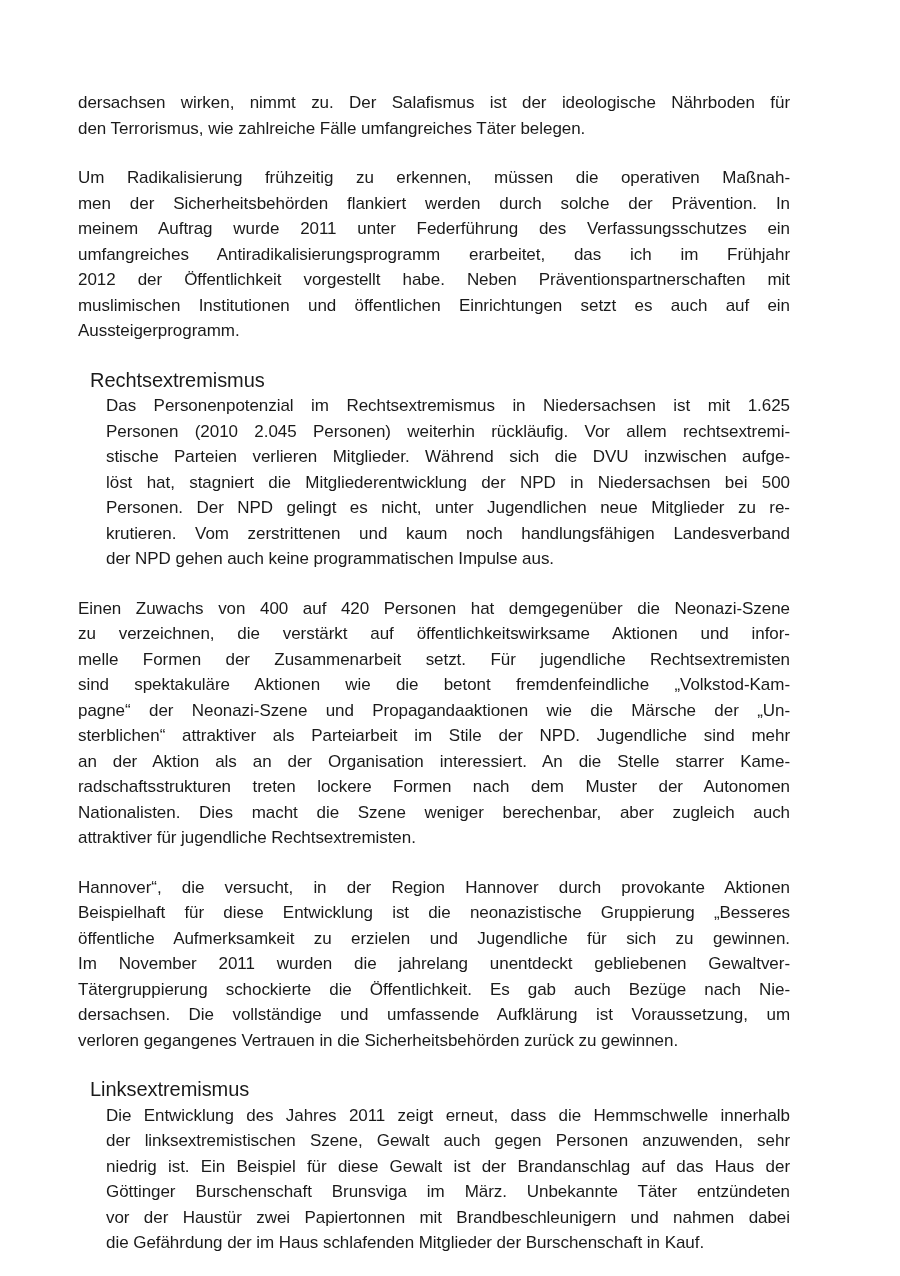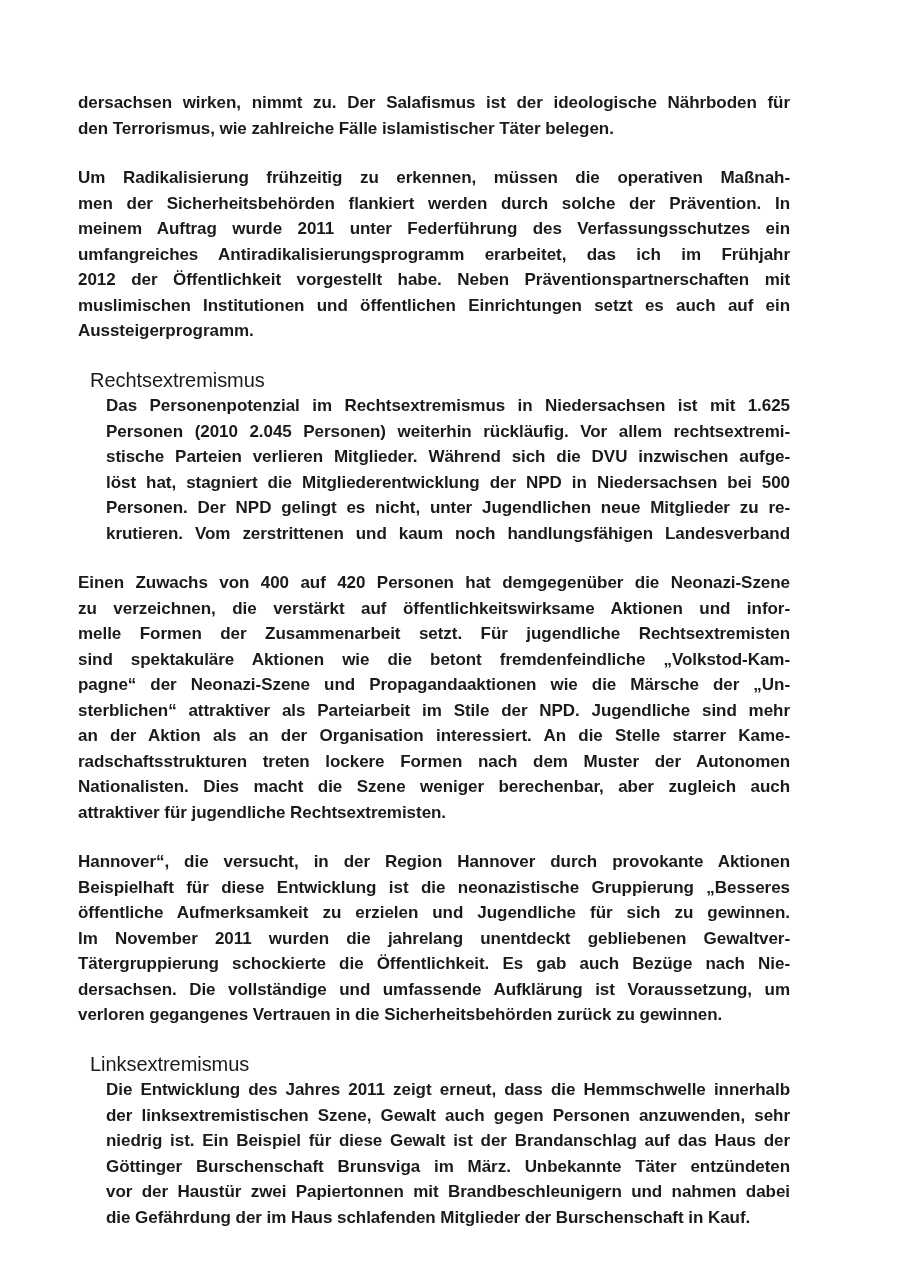--- a/index.html
+++ b/index.html
@@ -27,21 +27,20 @@
   .text-column {
     position: absolute;
     left: 78px;
     top: 90px;
     width: 712px;
   }
 
   
   .para {
     margin: 0 0 24px 0;
-    font-weight: bold;
   }
   .para.tight {
     margin-bottom: 0;
     margin-left: 28px;
   }
 
   .heading {
     margin: 0 0 0 12px;
     font-size: 20px;
     line-height: 25.5px;
@@ -66,40 +65,41 @@
     text-align-last: left;
   }
 </style>
 </head>
 <body style="background: rgb(255, 255, 255); color: rgb(26, 26, 26);">
 
 <div class="page" style="background: rgb(255, 255, 255);">
   <div class="text-column" id="text-column">
       <div class="para">
         <div class="line">dersachsen wirken, nimmt zu. Der Salafismus ist der ideologische Nährboden für</div>
-        <div class="line last">den Terrorismus, wie zahlreiche Fälle islamistischer Täter belegen.</div>
+        <div class="line last">den Terrorismus, wie zahlreiche Fälle umfangreiches Täter belegen.</div>
       </div>
       <div class="para">
         <div class="line">Um Radikalisierung frühzeitig zu erkennen, müssen die operativen Maßnah-</div>
         <div class="line">men der Sicherheitsbehörden flankiert werden durch solche der Prävention. In</div>
         <div class="line">meinem Auftrag wurde 2011 unter Federführung des Verfassungsschutzes ein</div>
         <div class="line">umfangreiches Antiradikalisierungsprogramm erarbeitet, das ich im Frühjahr</div>
         <div class="line">2012 der Öffentlichkeit vorgestellt habe. Neben Präventionspartnerschaften mit</div>
         <div class="line">muslimischen Institutionen und öffentlichen Einrichtungen setzt es auch auf ein</div>
         <div class="line last">Aussteigerprogramm.</div>
       </div>
       <div class="heading-block">
         <h2 class="heading">Rechtsextremismus</h2>
         <div class="para tight">
           <div class="line">Das Personenpotenzial im Rechtsextremismus in Niedersachsen ist mit 1.625</div>
           <div class="line">Personen (2010 2.045 Personen) weiterhin rückläufig. Vor allem rechtsextremi-</div>
           <div class="line">stische Parteien verlieren Mitglieder. Während sich die DVU inzwischen aufge-</div>
           <div class="line">löst hat, stagniert die Mitgliederentwicklung der NPD in Niedersachsen bei 500</div>
           <div class="line">Personen. Der NPD gelingt es nicht, unter Jugendlichen neue Mitglieder zu re-</div>
           <div class="line">krutieren. Vom zerstrittenen und kaum noch handlungsfähigen Landesverband</div>
+          <div class="line last">der NPD gehen auch keine programmatischen Impulse aus.</div>
         </div>
       </div>
       <div class="para">
         <div class="line">Einen Zuwachs von 400 auf 420 Personen hat demgegenüber die Neonazi-Szene</div>
         <div class="line">zu verzeichnen, die verstärkt auf öffentlichkeitswirksame Aktionen und infor-</div>
         <div class="line">melle Formen der Zusammenarbeit setzt. Für jugendliche Rechtsextremisten</div>
         <div class="line">sind spektakuläre Aktionen wie die betont fremdenfeindliche „Volkstod-Kam-</div>
         <div class="line">pagne“ der Neonazi-Szene und Propagandaaktionen wie die Märsche der „Un-</div>
         <div class="line">sterblichen“ attraktiver als Parteiarbeit im Stile der NPD. Jugendliche sind mehr</div>
         <div class="line">an der Aktion als an der Organisation interessiert. An die Stelle starrer Kame-</div>

